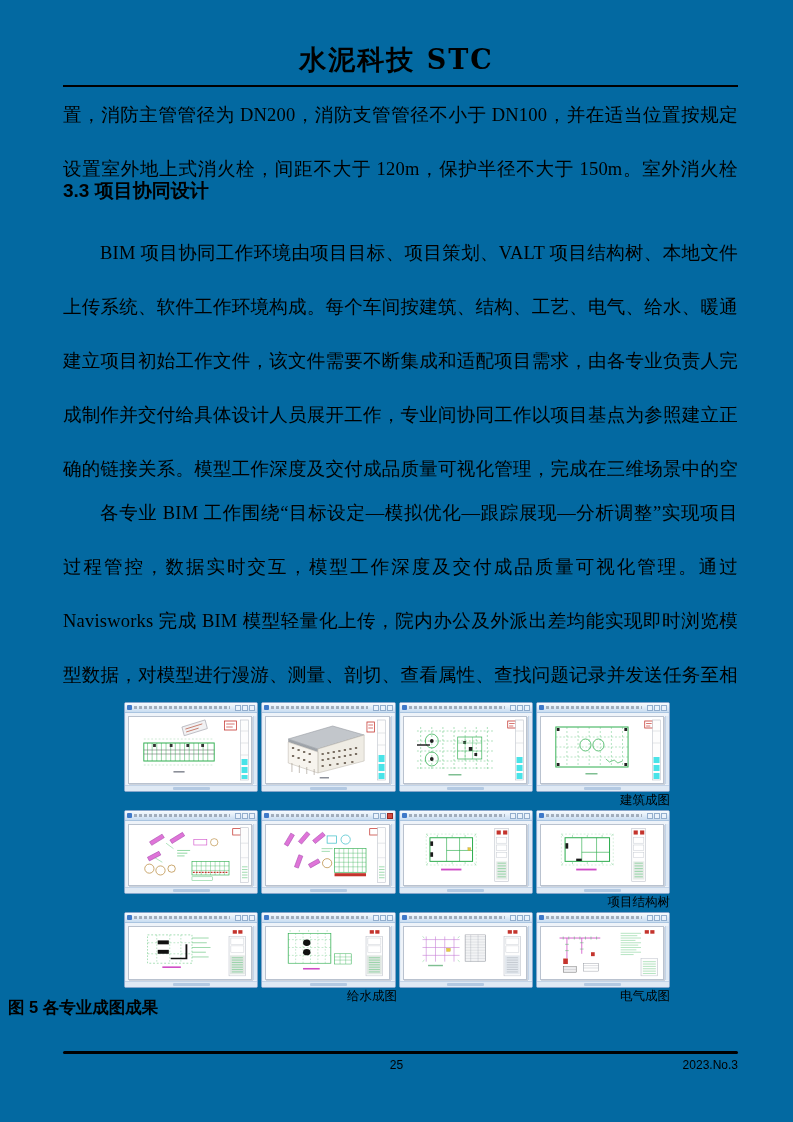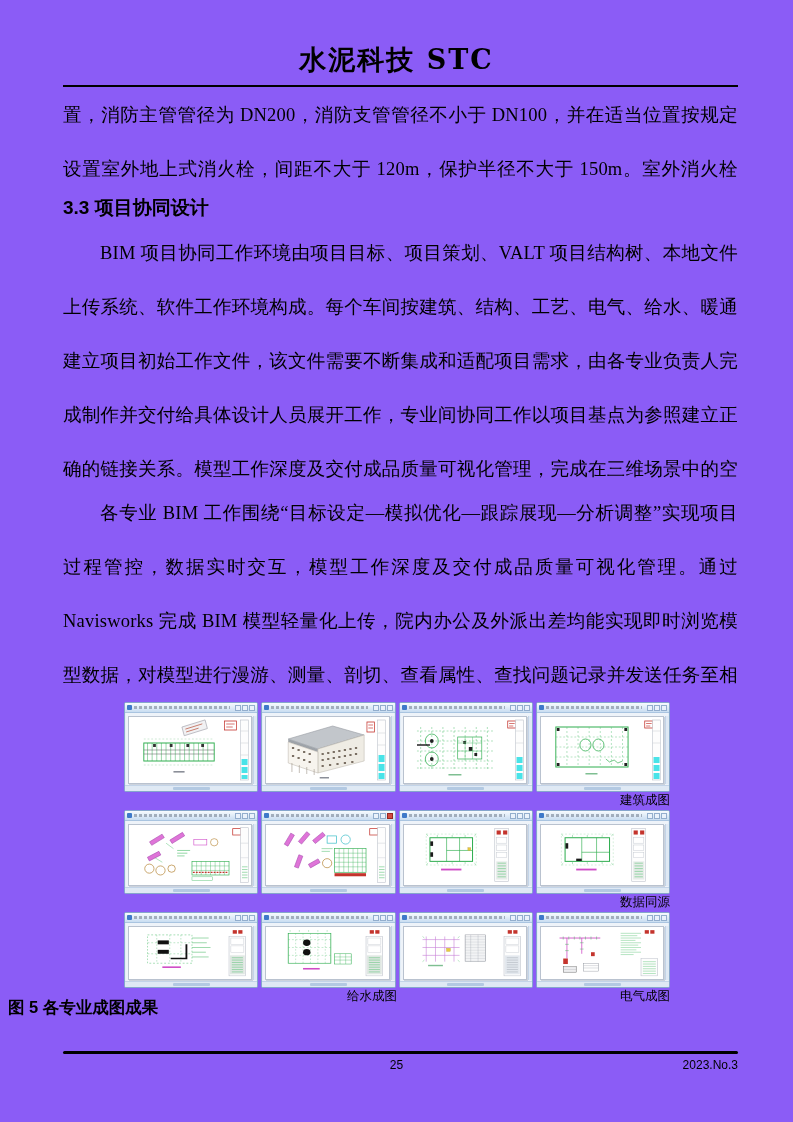--- a/index.html
+++ b/index.html
@@ -1,32 +1,32 @@
 <!DOCTYPE html>
 <html><head>
 <meta charset="utf-8">
 <style>
   * { margin:0; padding:0; box-sizing:border-box; }
   html,body { background:#888; }
   .page {
     position:relative; width:793px; height:1122px; margin:0 auto;
-    background:#8b5cf6; overflow:hidden;
+    background:#0369a1; overflow:hidden;
     font-family:"Liberation Serif","DejaVu Serif",serif; color:#000;
   }
   
   .hdr { position:absolute; top:42px; left:0; width:793px; text-align:center;
          font-family:"DejaVu Serif",serif; font-weight:bold; font-size:27px; letter-spacing:2px; }
   .rule-top { position:absolute; top:85px; left:63px; width:675px; height:2px; background:#000; }
   
   .para { position:absolute; left:63px; width:675px; font-size:18.5px; line-height:54px;
           text-align:justify; overflow:hidden; letter-spacing:.2px; }
   .p-cont  { top:88px;  max-height:114px; }
   .p-one   { top:226px; max-height:266px; text-indent:2em; }
   .p-two   { top:486px; max-height:228px; text-indent:2em; }
-  .h33 { position:absolute; top:195px; left:63px; width:675px;
+  .h33 { position:absolute; top:178px; left:63px; width:675px;
          font-family:"Liberation Sans","DejaVu Sans",sans-serif; font-weight:bold; font-size:19px; }
   
   .fig { position:absolute; top:702px; left:124px; width:546px; }
   .figrow { display:flex; gap:3px; }
   .r1 { height:90px; } .r2 { height:84px; } .r3 { height:76px; }
   .caps { display:flex; height:15px; margin:1px 0 2px 0; font-size:12.5px; line-height:14px; }
   .caps span { flex:1; text-align:right; }
   .figcap { position:absolute; top:997px; left:8px; width:793px; 
             font-family:"Liberation Sans","DejaVu Sans",sans-serif; font-weight:bold; font-size:16.5px; }
   
@@ -427,21 +427,21 @@
           </div>
           <div class="vsb"></div>
         </div>
         <div class="hsb">
             <i class="th"></i>
           </div>
       </div>
     </div>
 
     <div class="caps">
-      <span>数据同源</span>
+      <span>项目结构树</span>
     </div>
 
     <div class="figrow r3">
 
       <div class="win">
         <div class="tb">
           <i class="ico"></i>
           <i class="ttl"></i>
           <span class="btns">
             <i class="b"></i>

